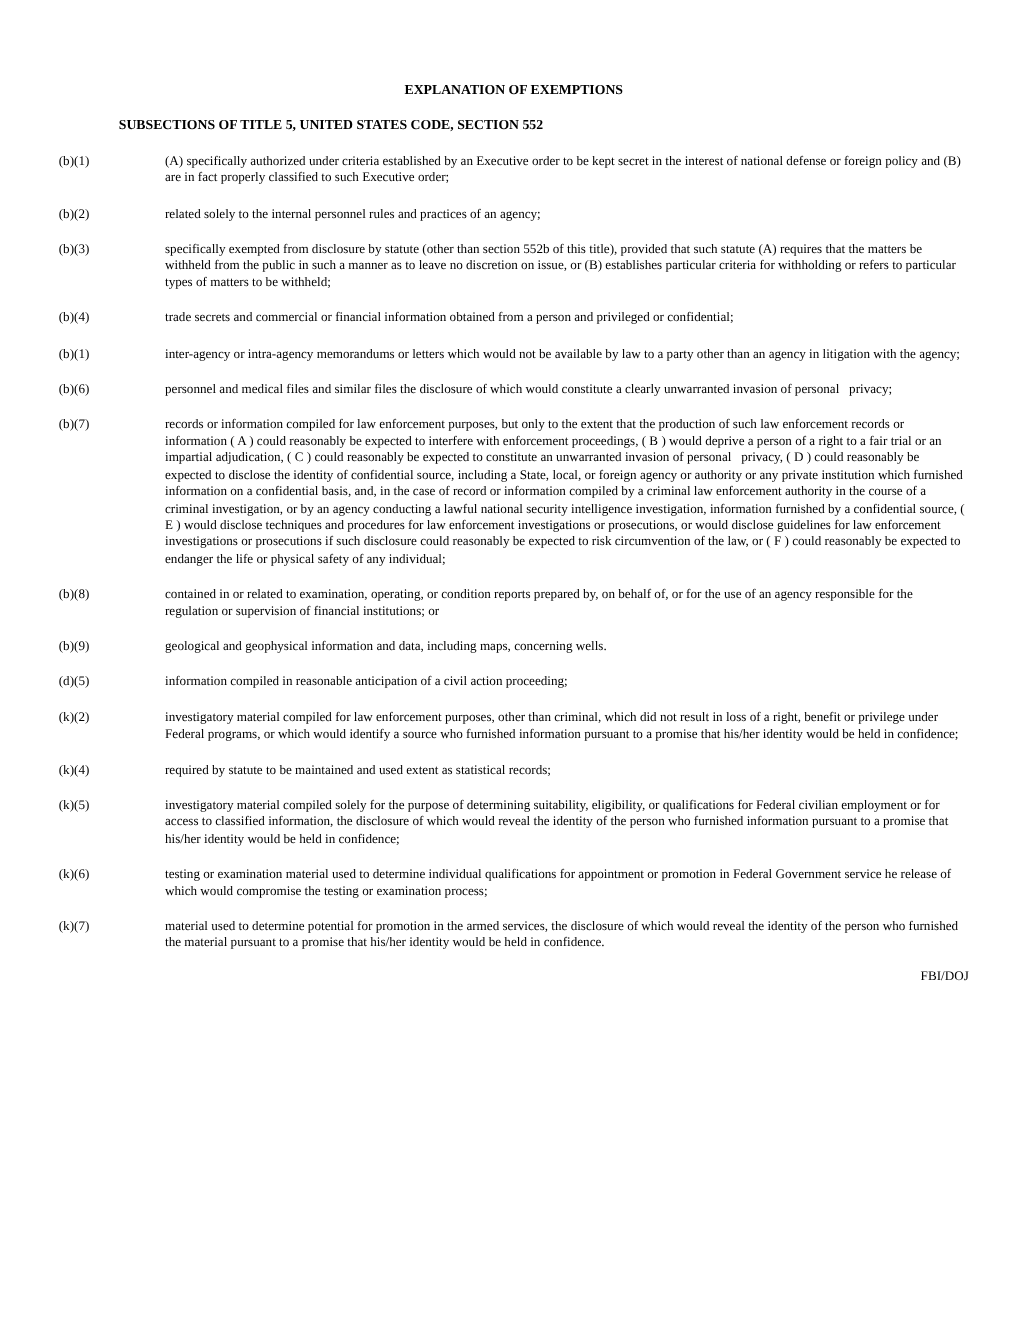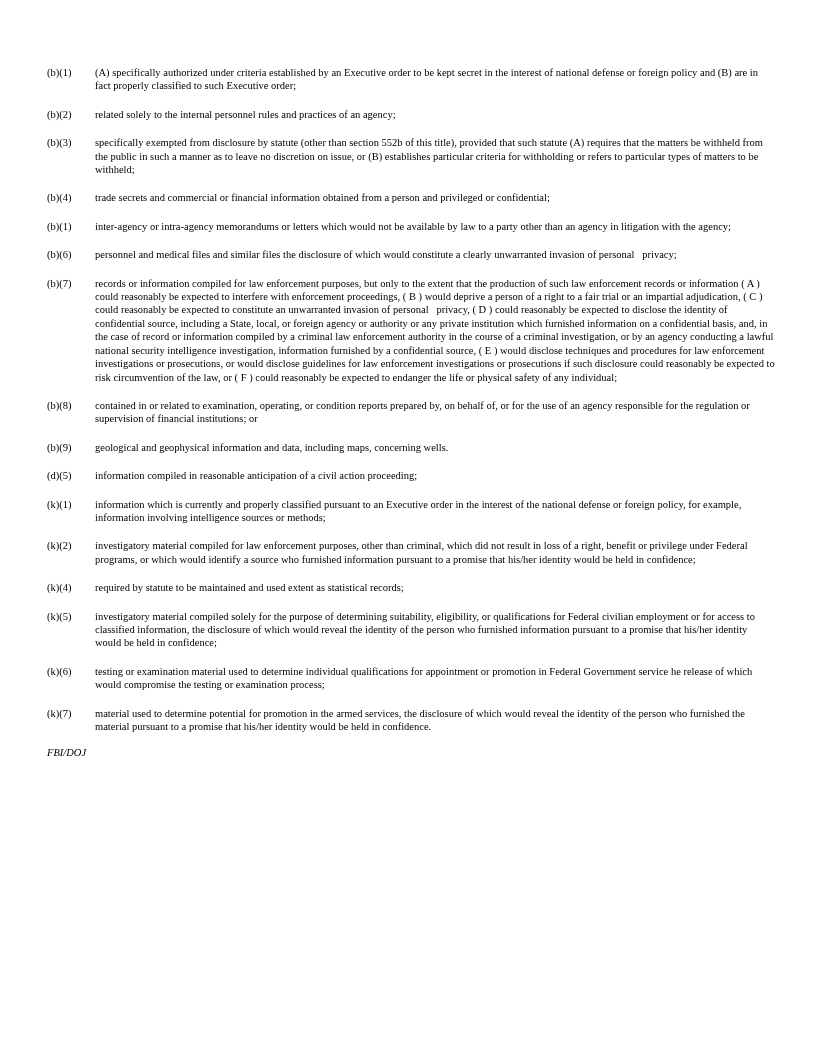--- a/index.html
+++ b/index.html
@@ -25,37 +25,40 @@
   }
   .section-heading {
     font-weight: bold;
     font-size: 11px;
     margin: 0 0 15px 48px;
   }
   .item {
     display: grid;
     grid-template-columns: 48px 1fr;
     margin: 0 0 15px 0;
+    gap: 37px;
   }
   .item-label {
     white-space: nowrap;
   }
   .item-text {
     white-space: pre-wrap;
   }
   .doc-footer {
+    text-align: right;
     margin-top: -2px;
-    font-style: italic;
   }
 </style>
 </head>
 <body>
 
 <div class="page">
+  <div class="doc-title">EXPLANATION OF EXEMPTIONS</div>
   <div id="sections-root">
+  <div class="section-heading">SUBSECTIONS OF TITLE 5, UNITED STATES CODE, SECTION 552</div>
 
   <div class="item">
     <span class="item-label">(b)(1)</span>
     <span class="item-text">(A) specifically authorized under criteria established by an Executive order to be kept secret in the interest of national defense or foreign policy and (B) are in fact properly classified to such Executive order;</span>
   </div>
 
   <div class="item">
     <span class="item-label">(b)(2)</span>
     <span class="item-text">related solely to the internal personnel rules and practices of an agency;</span>
   </div>
@@ -95,24 +98,20 @@
     <span class="item-text">geological and geophysical information and data, including maps, concerning wells.</span>
   </div>
 
 
   <div class="item">
     <span class="item-label">(d)(5)</span>
     <span class="item-text">information compiled in reasonable anticipation of a civil action proceeding;</span>
   </div>
 
 
-  <div class="item">
-    <span class="item-label">(k)(1)</span>
-    <span class="item-text">information which is currently and properly classified pursuant to an Executive order in the interest of the national defense or foreign policy, for example, information involving intelligence sources or methods;</span>
-  </div>
 
   <div class="item">
     <span class="item-label">(k)(2)</span>
     <span class="item-text">investigatory material compiled for law enforcement purposes, other than criminal, which did not result in loss of a right, benefit or privilege under Federal programs, or which would identify a source who furnished information pursuant to a promise that his/her identity would be held in confidence;</span>
   </div>
 
 
   <div class="item">
     <span class="item-label">(k)(4)</span>
     <span class="item-text">required by statute to be maintained and used extent as statistical records;</span>

